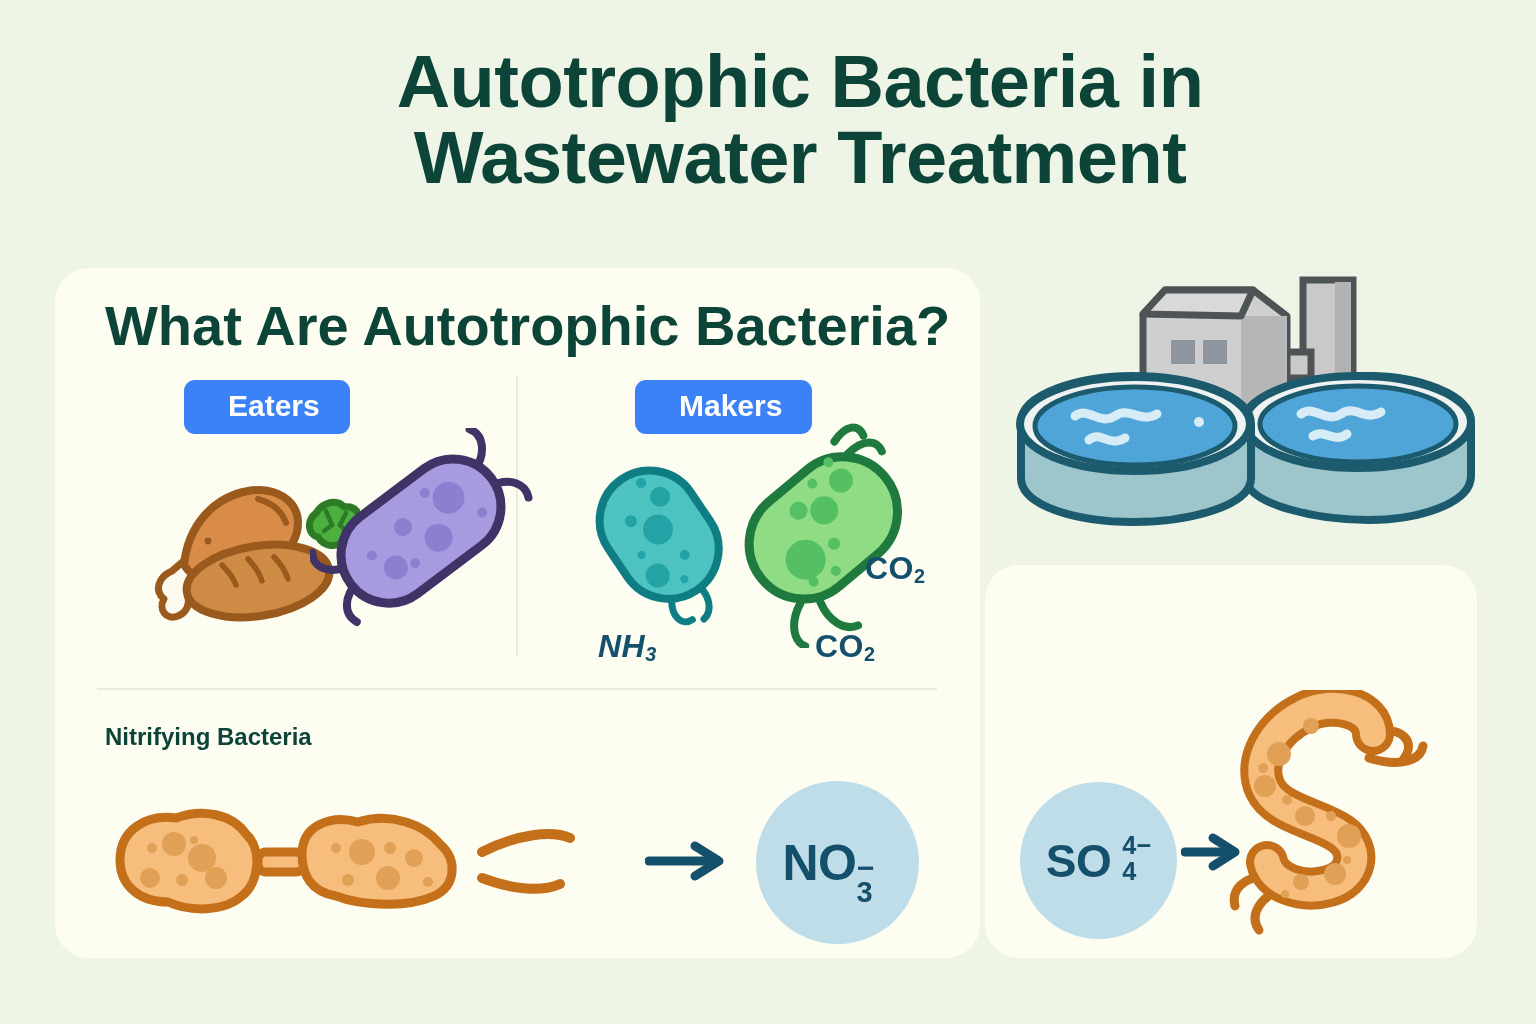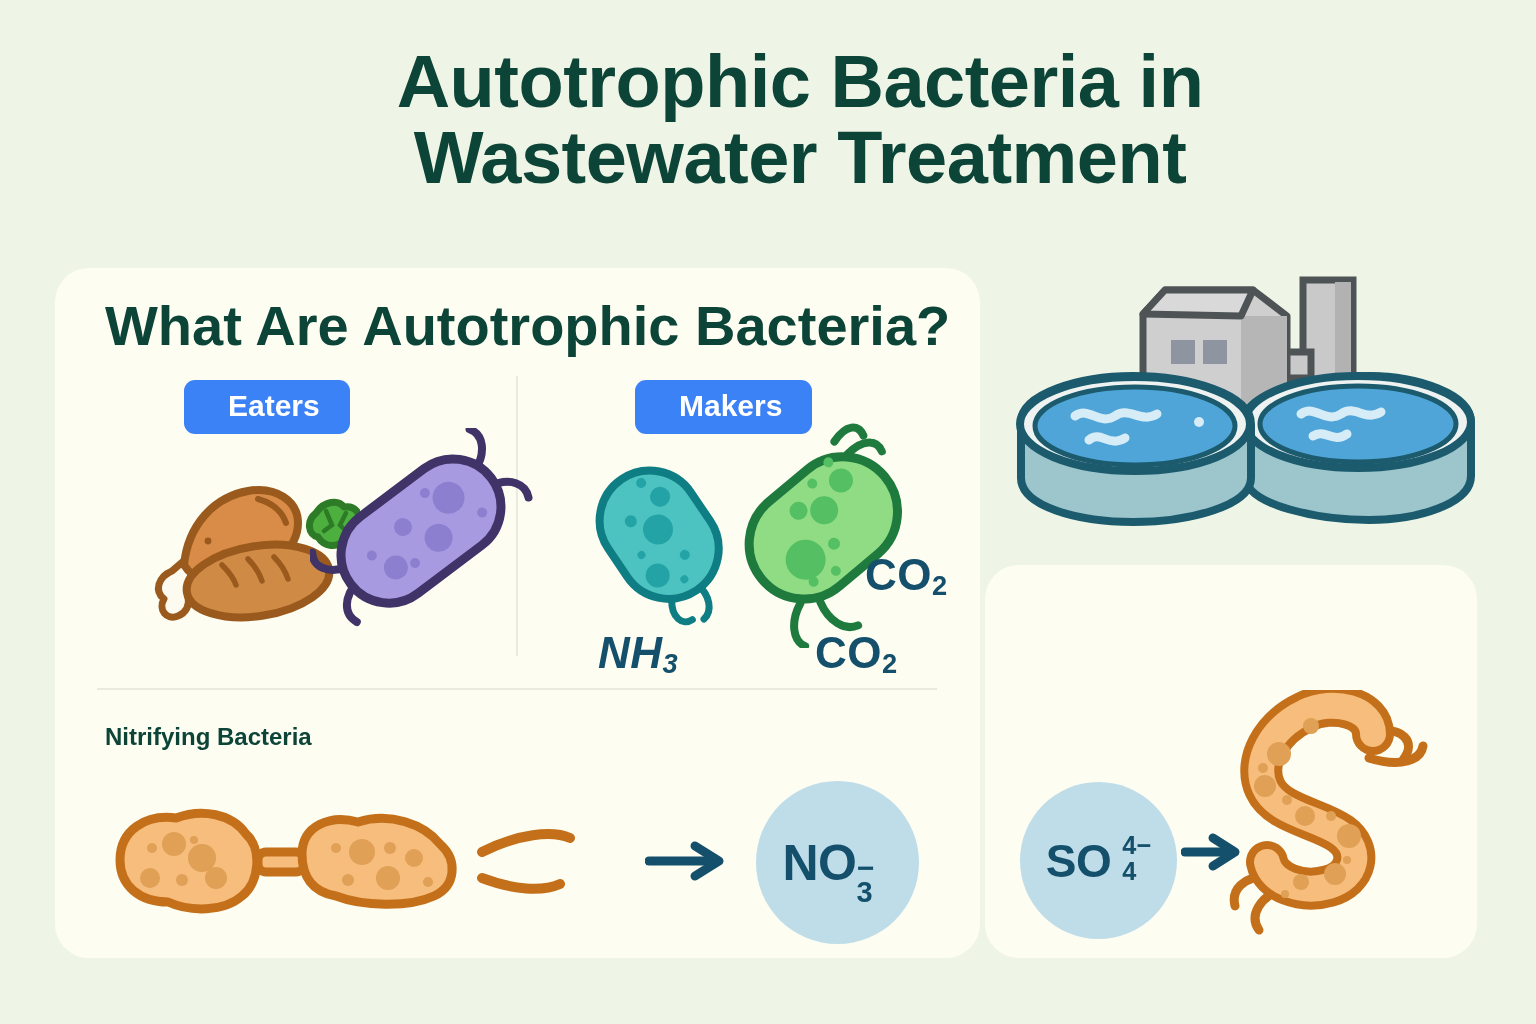--- a/index.html
+++ b/index.html
@@ -110,21 +110,21 @@
     width: 840px;
     height: 2px;
     background: #eaeade;
   }
 
   
   .chem {
     position: absolute;
     color: #14506b;
     font-weight: 700;
-    font-size: 44px;
+    font-size: 32px;
     letter-spacing: 0.5px;
   }
   .chem sub { font-size: 0.62em; vertical-align: -0.18em; }
   #chem-nh3 { left: 543px; top: 360px; font-style: italic; }
   #chem-co2-a { left: 810px; top: 282px; }
   #chem-co2-b { left: 760px; top: 360px; }
 
   
   .mol-circle {
     position: absolute;

